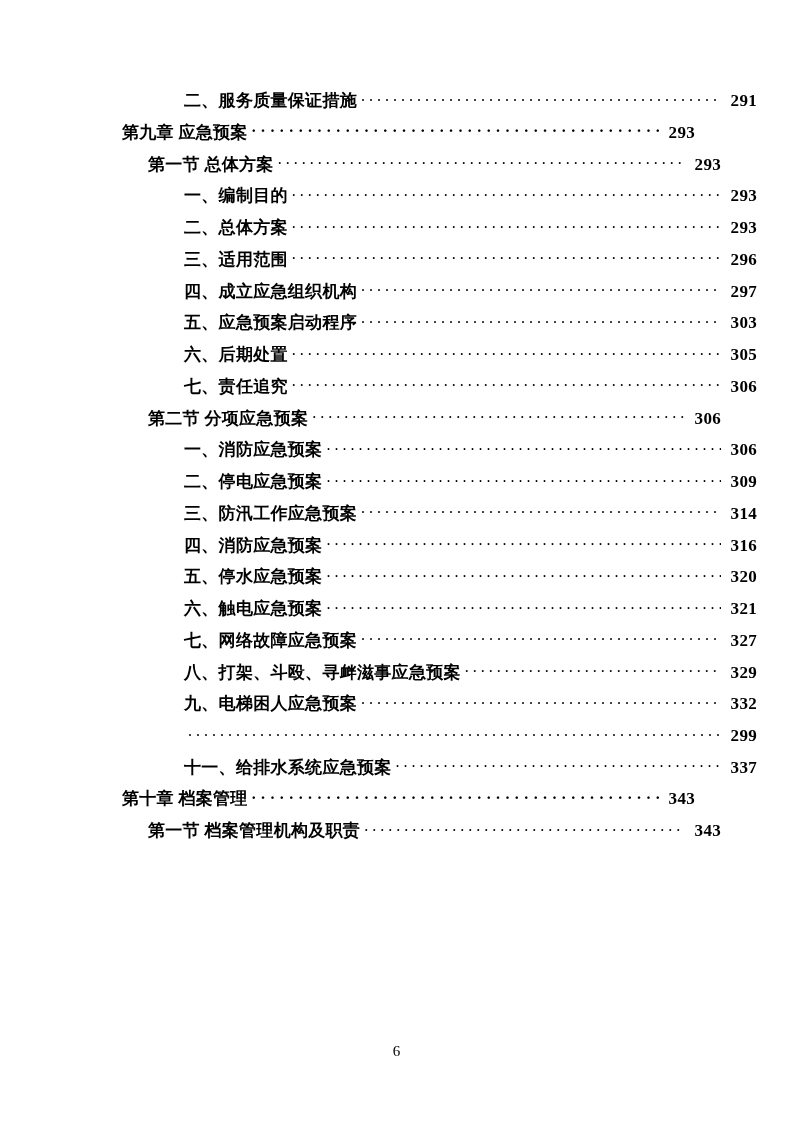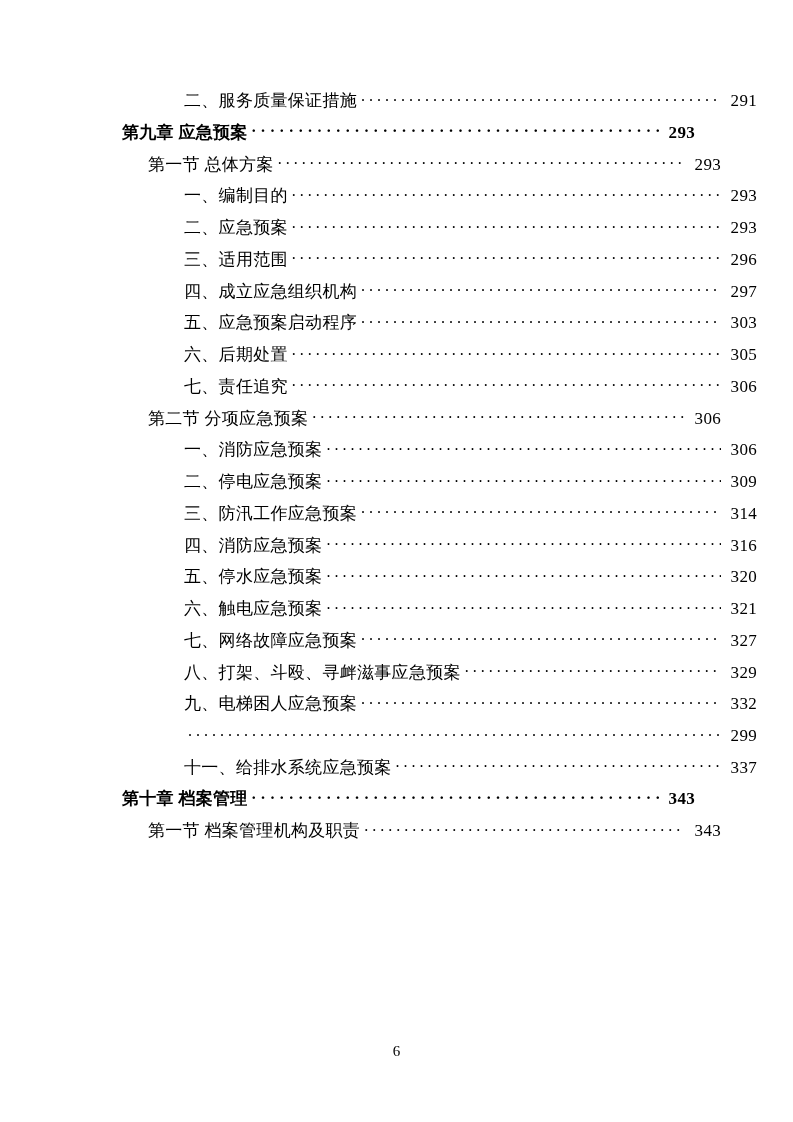--- a/index.html
+++ b/index.html
@@ -30,20 +30,21 @@
     align-items: baseline;
     width: 100%;
     white-space: nowrap;
     margin-bottom: 10.5px;
   }
   .toc-entry .label {
     flex: 0 0 auto;
     font-size: 17px;
     line-height: 1.25;
     letter-spacing: 0.3px;
+    font-weight: bold;
   }
   .toc-entry .leader {
     flex: 1 1 auto;
     overflow: hidden;
     margin: 0 2px 0 4px;
     position: relative;
     height: 1em;
   }
   .toc-entry .leader::before {
     content: ". . . . . . . . . . . . . . . . . . . . . . . . . . . . . . . . . . . . . . . . . . . . . . . . . . . . . . . . . . . . . . . . . . . . . . . . . . . . . . . . . . . . . . . . . . . . . .";
@@ -54,20 +55,21 @@
     letter-spacing: 0px;
     white-space: nowrap;
     color: #000;
   }
   .toc-entry .page-no {
     flex: 0 0 auto;
     font-size: 17px;
     text-align: right;
     min-width: 34px;
     letter-spacing: 0.3px;
+    font-weight: bold;
   }
 
   
   .lvl-chapter .label { font-weight: bold; }
   .lvl-chapter .page-no { font-weight: bold; }
   .lvl-chapter .leader::before { font-weight: bold; letter-spacing: 0.7px; }
   .lvl-chapter { padding-left: 12px; }
   .lvl-section { padding-left: 38px; }
   .lvl-item    { padding-left: 74px; }
 
@@ -102,21 +104,21 @@
         <span class="label">第一节  总体方案</span>
         <span class="leader"></span>
         <span class="page-no">293</span>
       </div>
       <div class="toc-entry lvl-item">
         <span class="label">一、编制目的</span>
         <span class="leader"></span>
         <span class="page-no">293</span>
       </div>
       <div class="toc-entry lvl-item">
-        <span class="label">二、应急预案</span>
+        <span class="label">二、总体方案</span>
         <span class="leader"></span>
         <span class="page-no">293</span>
       </div>
       <div class="toc-entry lvl-item">
         <span class="label">三、适用范围</span>
         <span class="leader"></span>
         <span class="page-no">296</span>
       </div>
       <div class="toc-entry lvl-item">
         <span class="label">四、成立应急组织机构</span>

